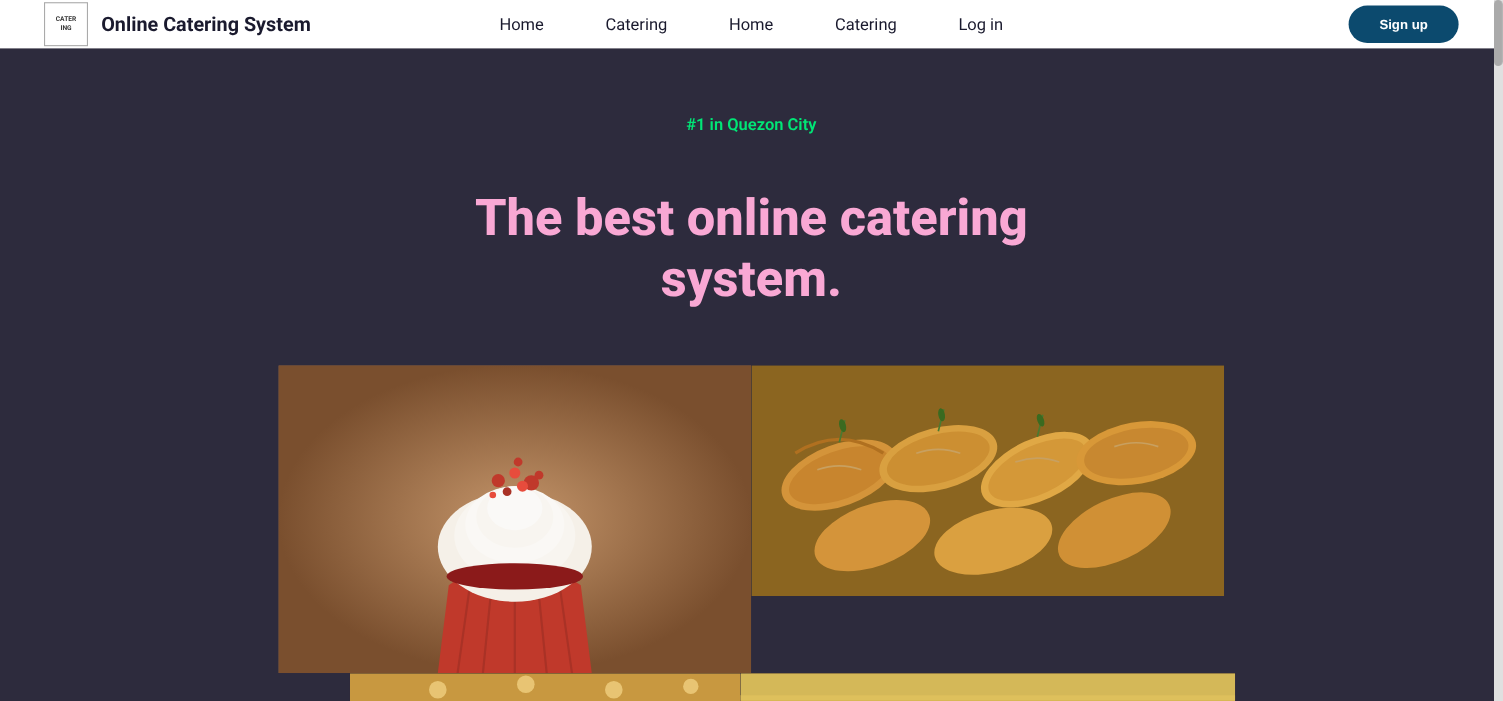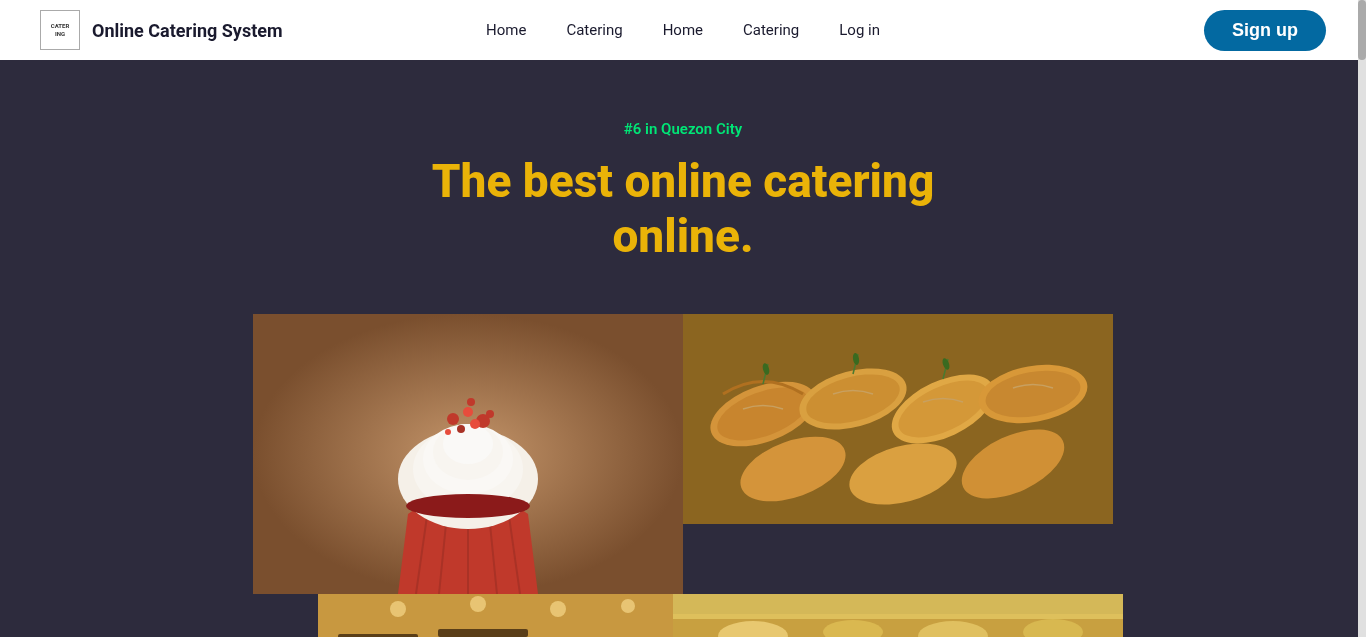--- a/index.html
+++ b/index.html
@@ -17,21 +17,21 @@
       overflow-x: hidden;
     }
 
     
     .navbar {
       display: flex;
       align-items: center;
       justify-content: space-between;
       background-color: #ffffff;
       padding: 0 40px;
-      height: 60px;
+      height: 44px;
       position: relative;
       z-index: 10;
     }
 
     .navbar-left {
       display: flex;
       align-items: center;
       gap: 12px;
     }
 
@@ -52,45 +52,45 @@
 
     .brand-name {
       font-size: 18px;
       font-weight: 700;
       color: #1a1a2e;
     }
 
     .navbar-center {
       display: flex;
       align-items: center;
-      gap: 40px;
+      gap: 56px;
       position: absolute;
       left: 50%;
       transform: translateX(-50%);
     }
 
     .nav-link {
       font-size: 15px;
       color: #1a1a2e;
       text-decoration: none;
       cursor: pointer;
     }
 
     .navbar-right {
       display: flex;
       align-items: center;
     }
 
     .signup-btn {
-      background-color: #0369a1;
+      background-color: #0c4a6e;
       color: #ffffff;
       border: none;
       border-radius: 25px;
       padding: 10px 28px;
-      font-size: 18px;
+      font-size: 12px;
       font-weight: 600;
       cursor: pointer;
     }
 
     
     .hero {
       display: flex;
       flex-direction: column;
       align-items: center;
       padding-top: 60px;
@@ -101,23 +101,24 @@
     .hero-tagline {
       color: #00e676;
       font-size: 15px;
       font-weight: 600;
       margin-bottom: 16px;
     }
 
     .hero-title {
       font-size: 46px;
       font-weight: 800;
-      color: #eab308;
+      color: #f9a8d4;
       line-height: 1.2;
       max-width: 540px;
+      margin-top: 34px;
     }
 
     
     .image-grid {
       display: flex;
       justify-content: center;
       align-items: flex-start;
       gap: 0;
       margin-top: 40px;
       position: relative;
@@ -163,24 +164,24 @@
     <a class="nav-link">Catering</a>
     <a class="nav-link">Log in</a>
   </div>
 
   <div class="navbar-right">
     <button class="signup-btn">Sign up</button>
   </div>
 </nav>
 
 <section class="hero">
-  <p class="hero-tagline">#6 in Quezon City</p>
+  <p class="hero-tagline">#1 in Quezon City</p>
   <h1 class="hero-title">
     <span>The best online catering</span><br>
-    <span>online.</span>
+    <span>system.</span>
   </h1>
 </section>
 
 <div class="image-grid" style="display: flex; flex-direction: column; align-items: center; padding: 0; margin-top: 30px;">
 
   <div style="display: flex; justify-content: center; gap: 0; align-items: flex-start;">
 
     <div style="width: 430px; height: 280px; overflow: hidden; position: relative; flex-shrink: 0;">
       <svg width="430" height="280" viewBox="0 0 430 280" xmlns="http://www.w3.org/2000/svg">
 

